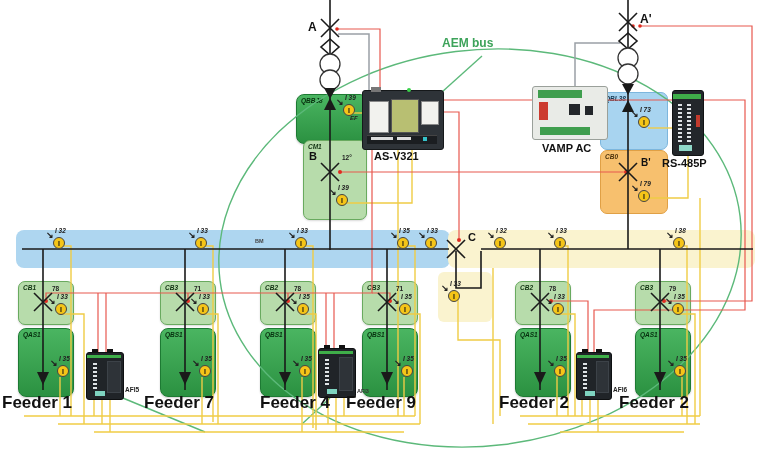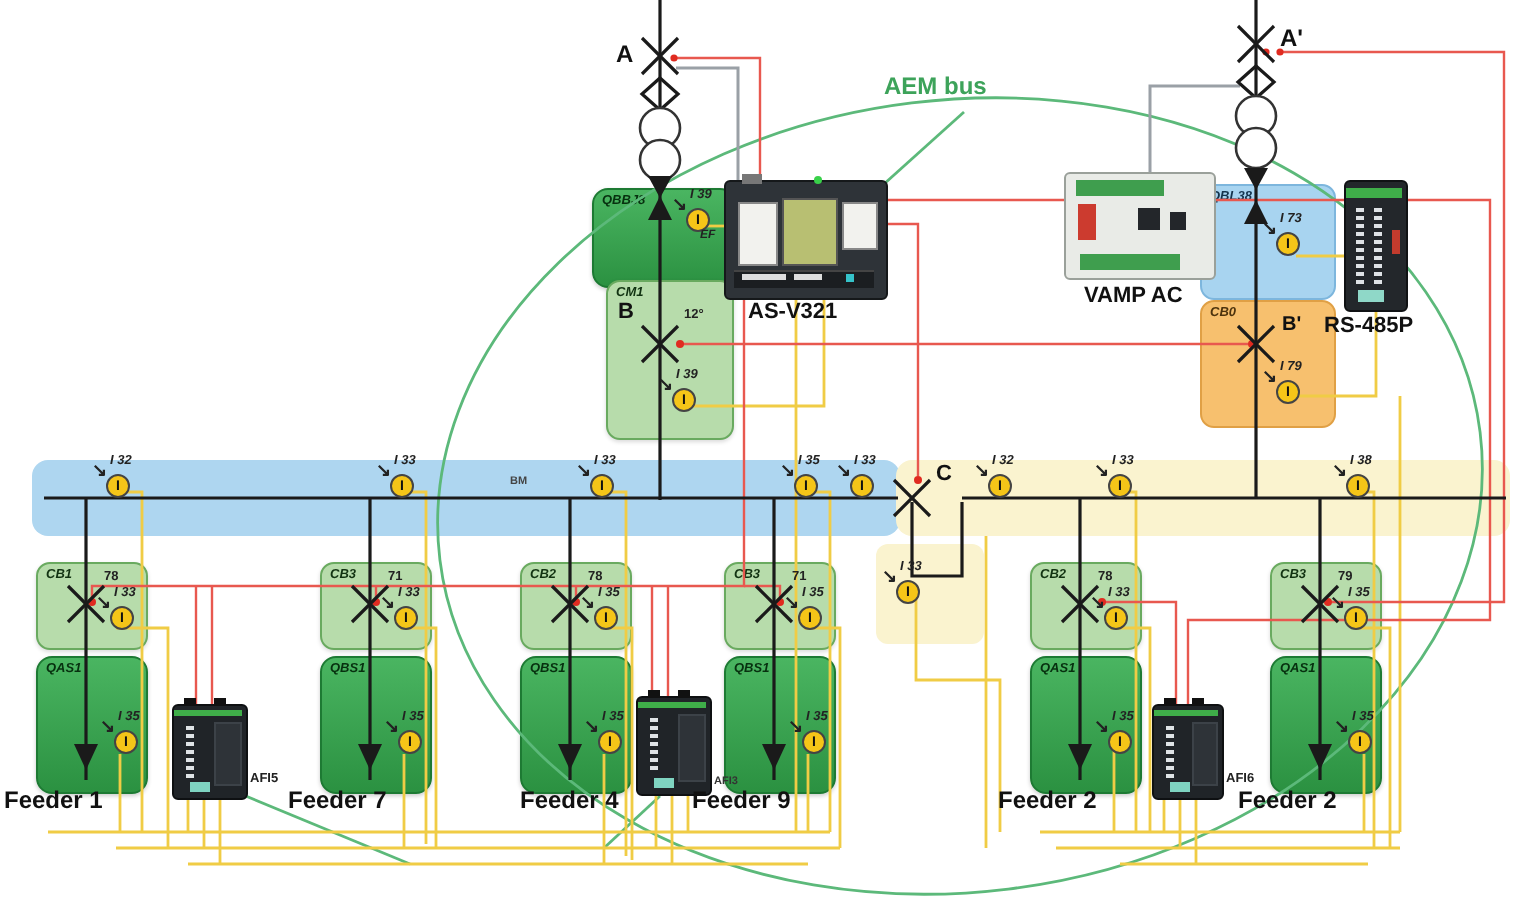--- a/index.html
+++ b/index.html
@@ -11,21 +11,21 @@
       box-shadow:0 1px 2px rgba(0,0,0,.15);}
   .dk{position:absolute;background:linear-gradient(#4ab561,#2b9141);border:1.5px solid #1d7a33;
       border-radius:8px;z-index:2;box-shadow:0 1px 2px rgba(0,0,0,.2);}
   .bbl{position:absolute;background:#a8d4f0;border:1.5px solid #7db6dd;border-radius:7px;z-index:2;}
   .org{position:absolute;background:#f7c06e;border:1.5px solid #e0a045;border-radius:7px;z-index:2;}
   .code{position:absolute;left:4px;top:2px;font-weight:bold;font-style:italic;font-size:6.5px;
         color:#123312;z-index:5;}
   .dk>.code{color:#07300f;}
   .bigl{position:absolute;font-weight:bold;font-size:11px;color:#111;z-index:5;}
   .tiny{position:absolute;font-weight:bold;font-size:6.5px;color:#222;z-index:5;white-space:nowrap;}
-  .flabel{position:absolute;font-weight:bold;font-size:12px;color:#111;width:48px;text-align:center;
+  .flabel{position:absolute;font-weight:bold;font-size:17px;color:#111;width:48px;text-align:center;
           z-index:5;white-space:nowrap;}
   .devlabel{position:absolute;font-weight:bold;font-size:11px;color:#111;z-index:5;white-space:nowrap;}
   .sensor{position:absolute;width:24px;height:30px;z-index:5;}
   .s-a{position:absolute;left:0;top:1px;font-weight:bold;font-size:9px;color:#222;}
   .s-l{position:absolute;left:9px;top:-2px;font-weight:bold;font-style:italic;font-size:6.5px;
        color:#222;white-space:nowrap;}
   .s-c{position:absolute;left:7px;top:8px;width:10px;height:10px;border-radius:50%;background:#f5c518;
        border:1px solid #444;font-weight:bold;font-size:7px;color:#111;display:flex;
        align-items:center;justify-content:center;line-height:1;}
   .s-s{position:absolute;left:14px;top:19px;font-weight:bold;font-style:italic;font-size:6px;color:#222;}

